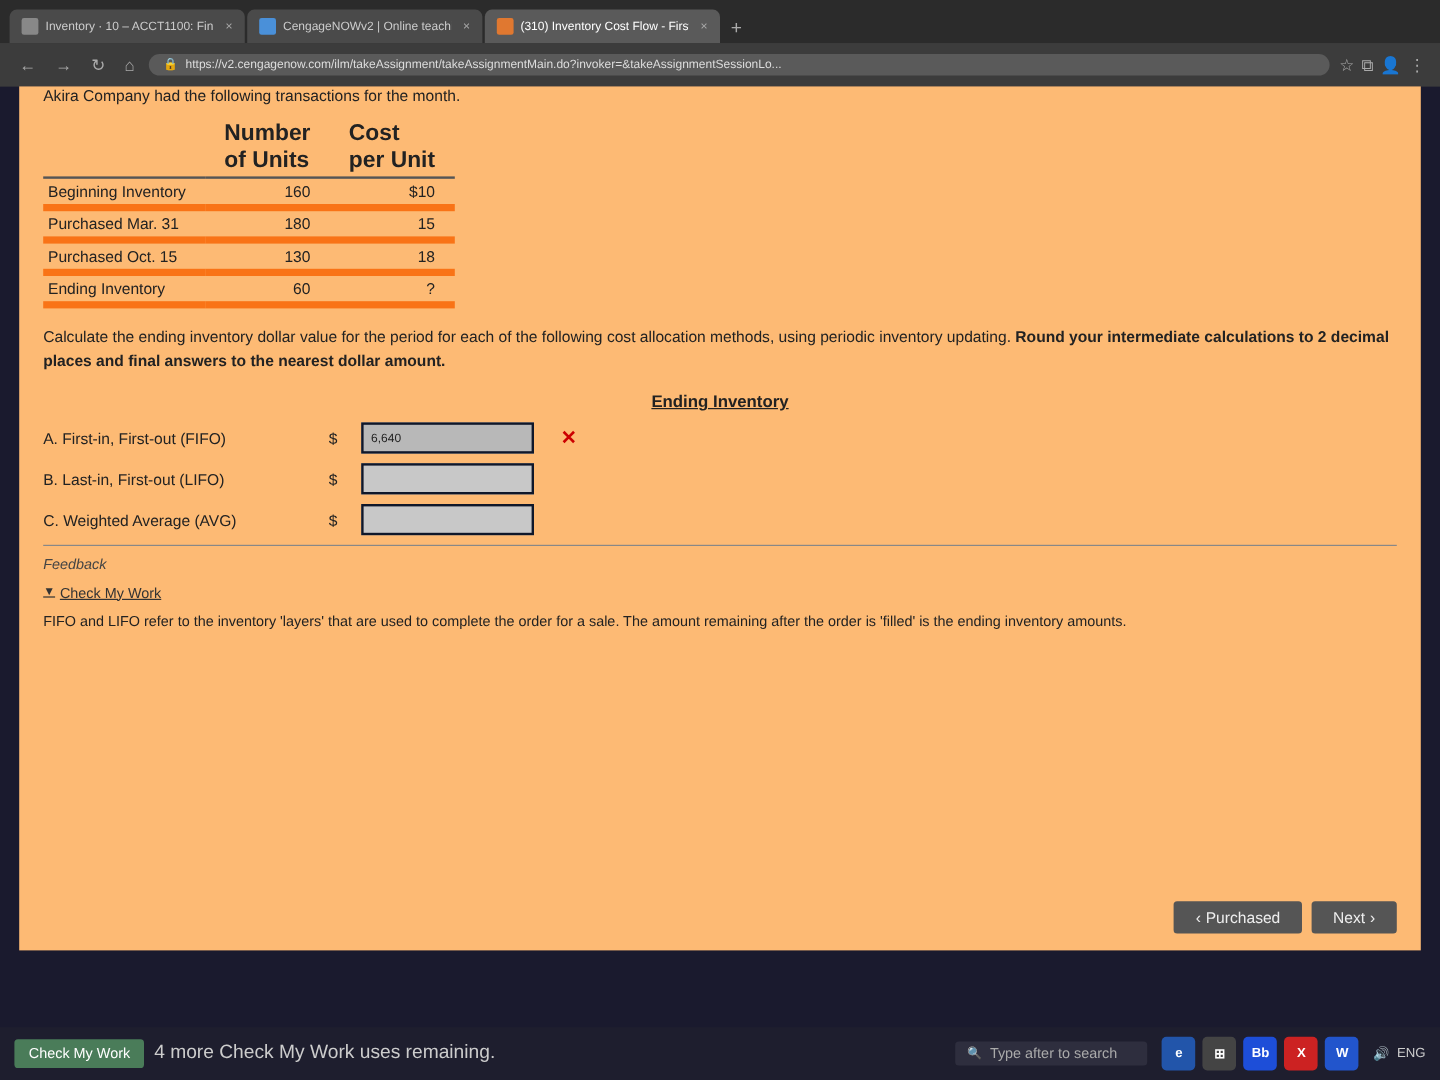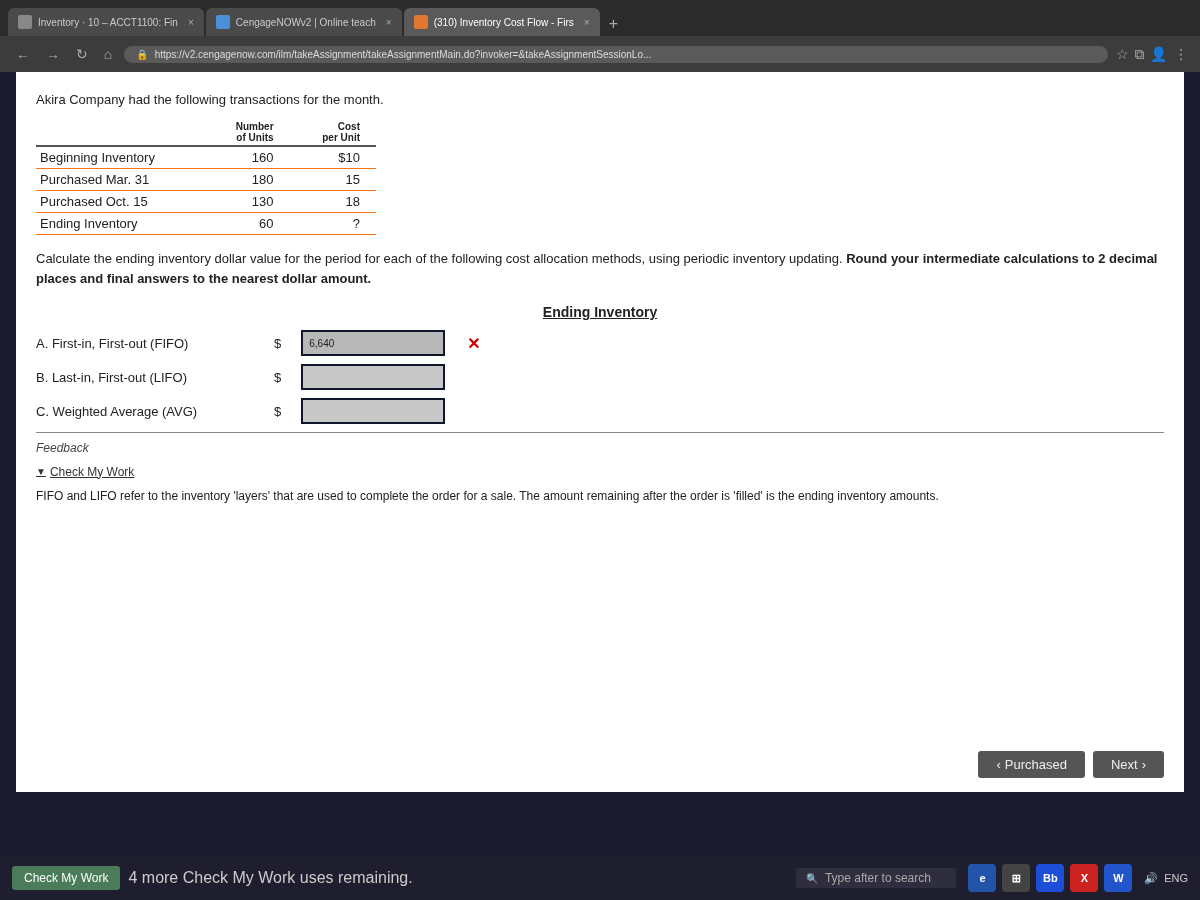--- a/index.html
+++ b/index.html
@@ -113,55 +113,55 @@
 
     .browser-actions {
       display: flex;
       gap: 6px;
       color: #aaa;
       font-size: 14px;
     }
 
     
     .content-area {
-      background: #ffffff;
+      background: #fdba74;
       margin: 0 16px;
-      padding: 20px 20px;
+      padding: 0 20px;
       height: 720px;
       overflow: hidden;
       position: relative;
     }
 
     .problem-text {
       font-size: 13px;
       color: #222;
       margin-bottom: 12px;
     }
 
     
     .inv-table {
       border-collapse: collapse;
       margin-bottom: 14px;
       min-width: 340px;
     }
 
     .inv-table th {
-      text-align: right;
-      font-size: 10px;
+      text-align: left;
+      font-size: 19px;
       font-weight: bold;
       color: #222;
       padding: 2px 16px;
       border-bottom: 2px solid #555;
     }
 
     .inv-table td {
       font-size: 13px;
       color: #222;
       padding: 3px 16px;
-      border-bottom: 1px solid #f97316;
+      border-bottom: 6px solid #f97316;
     }
 
     .inv-table td:first-child {
       padding-left: 4px;
     }
 
     .inv-table td:nth-child(2),
     .inv-table td:nth-child(3) {
       text-align: right;
     }

